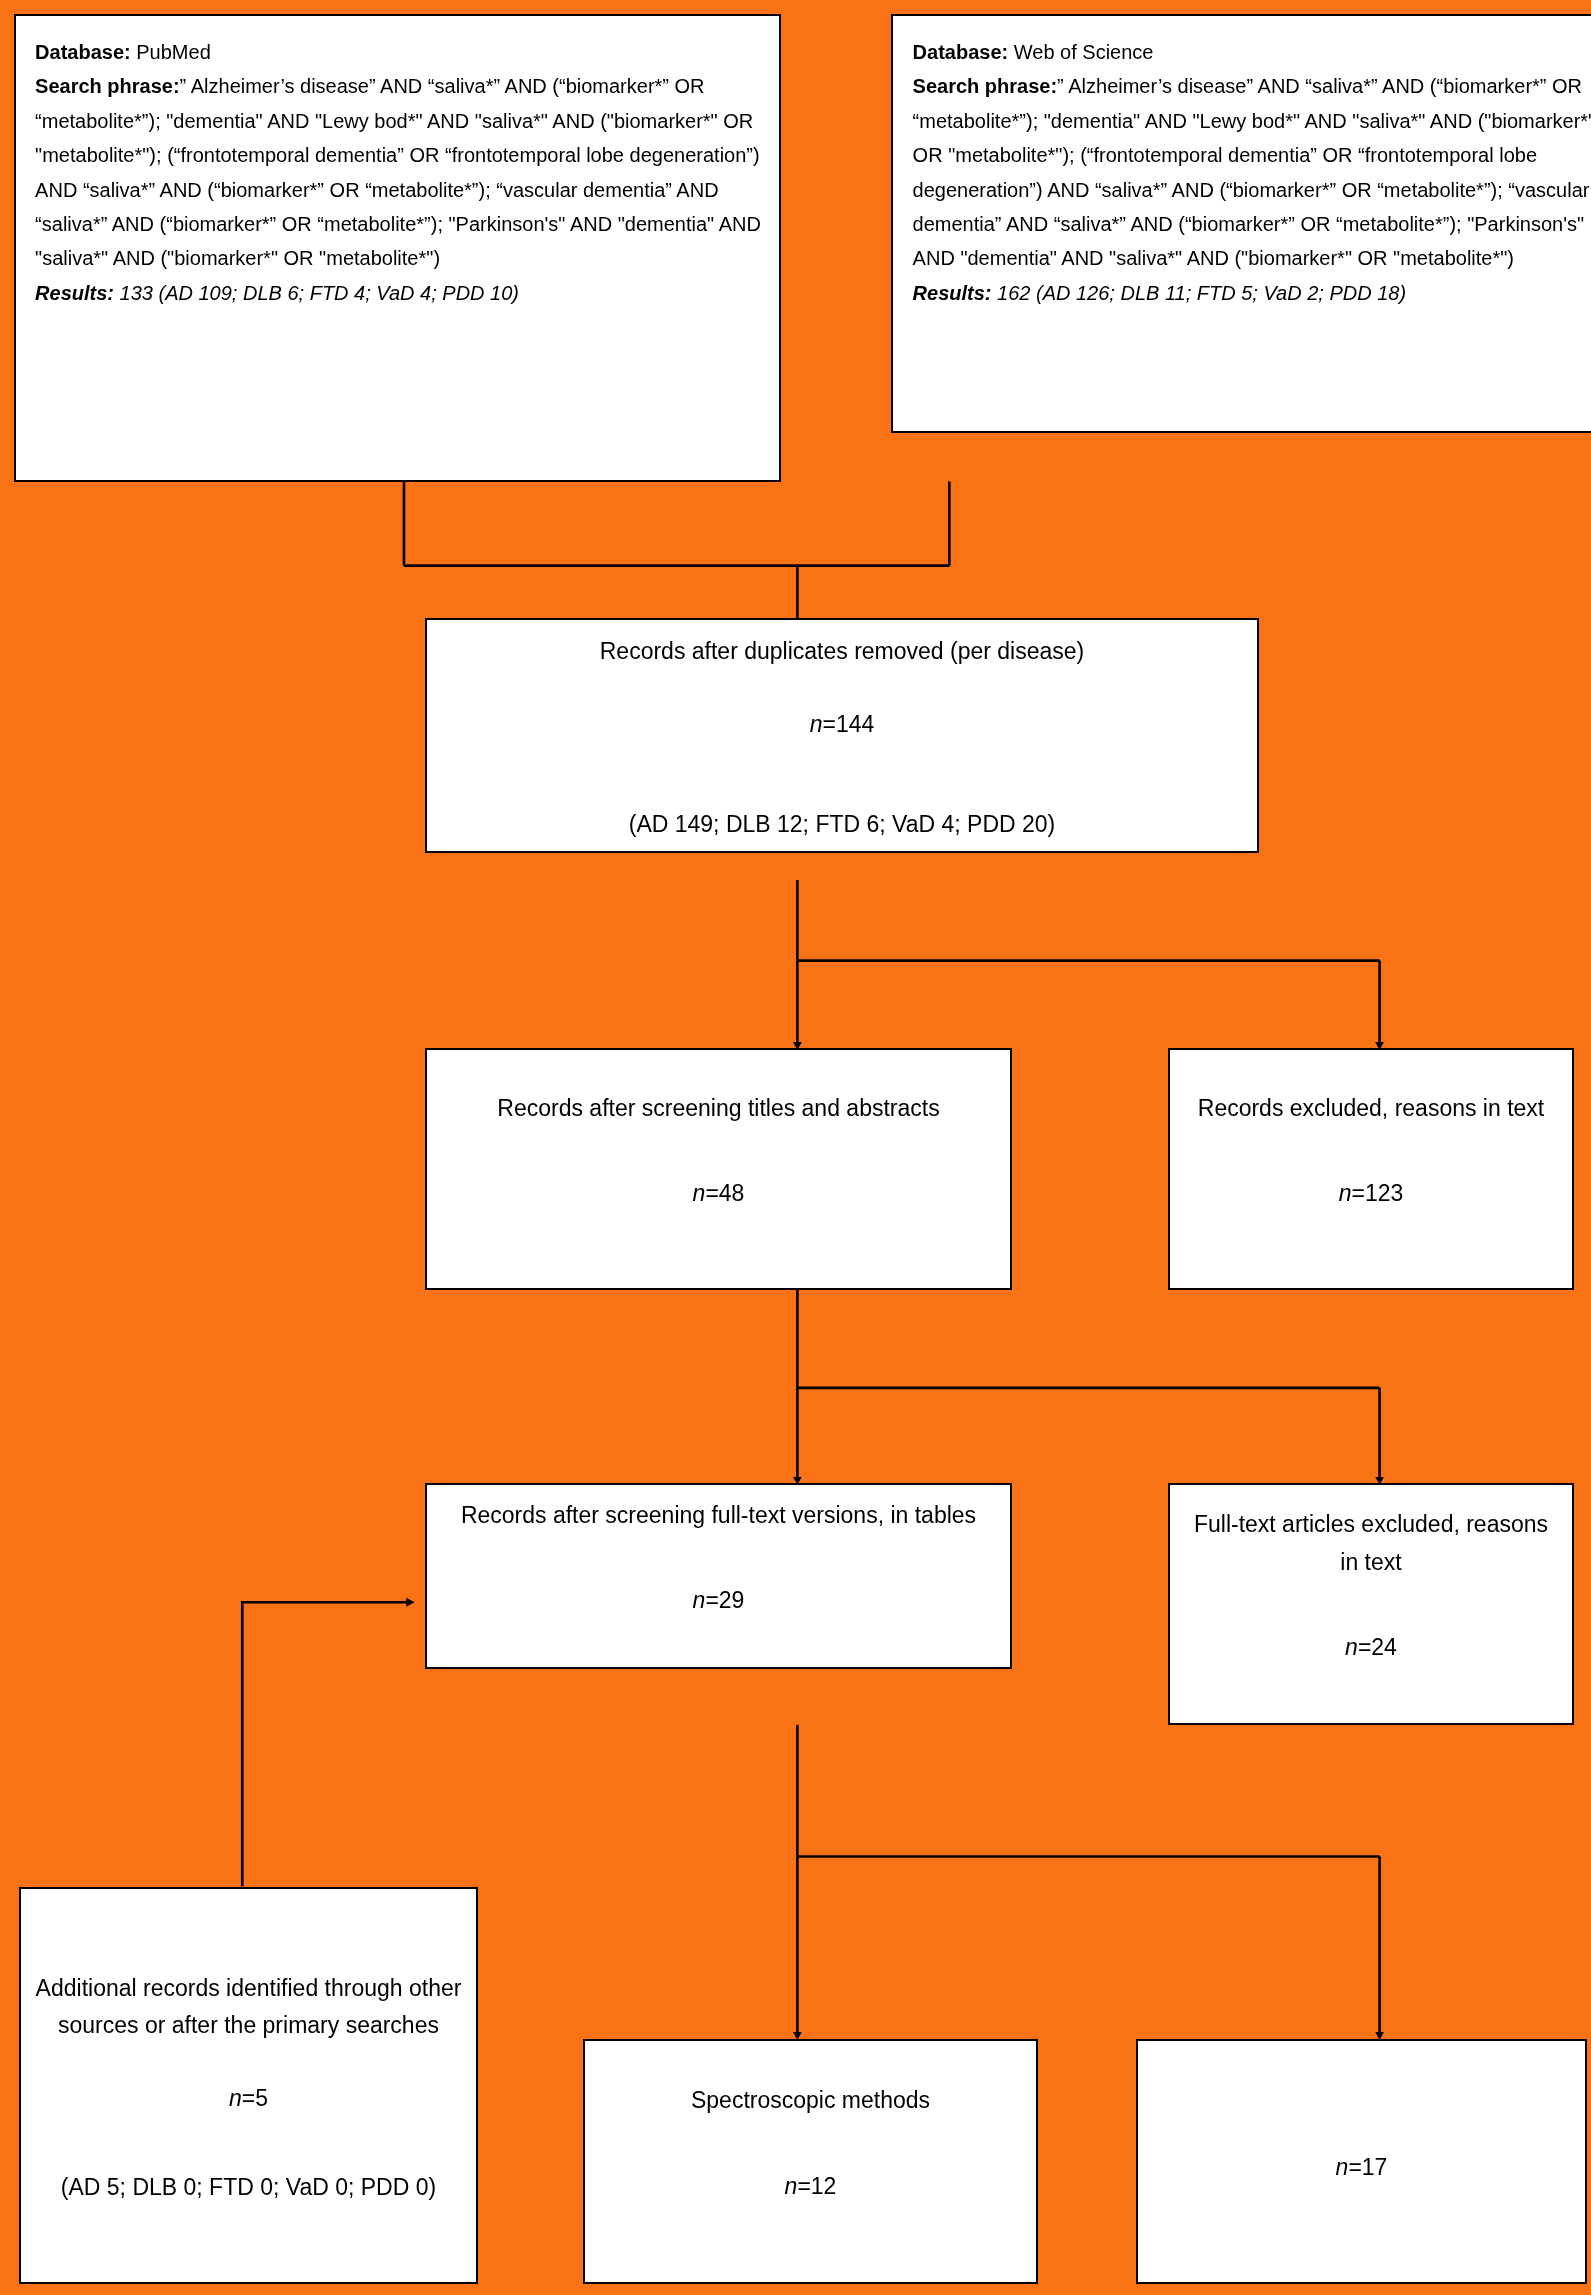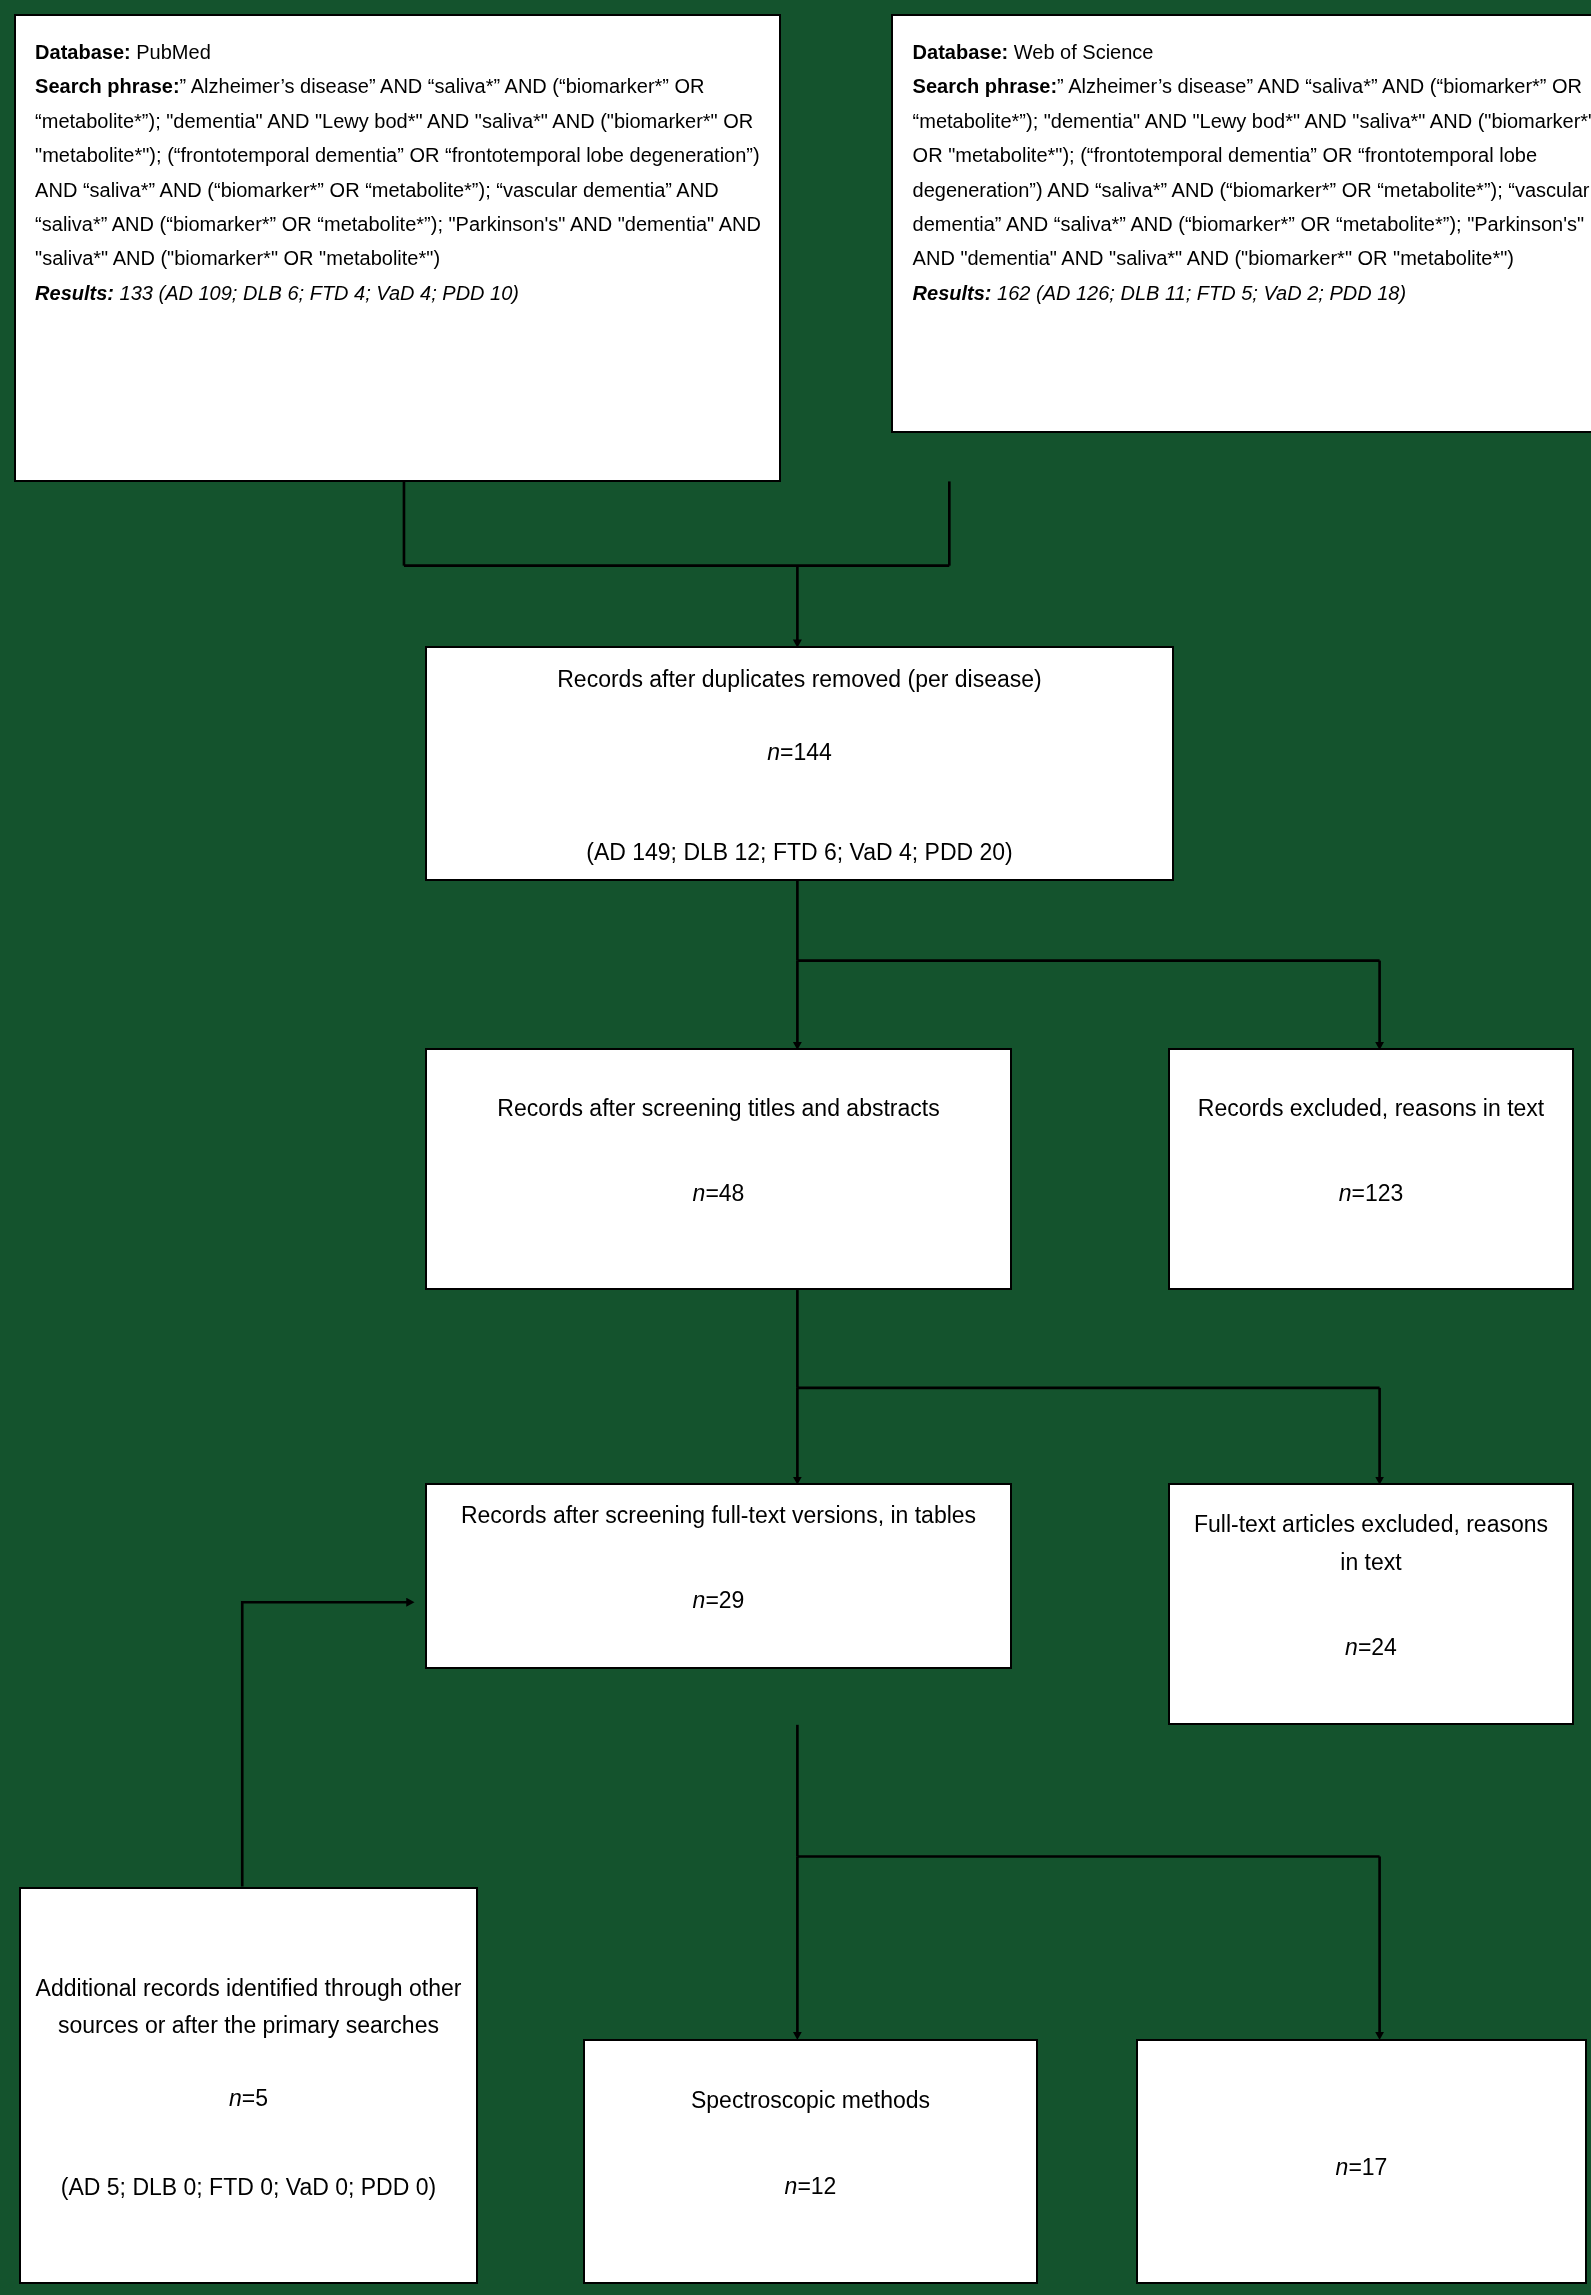--- a/index.html
+++ b/index.html
@@ -8,21 +8,21 @@
     background: #ffffff;
   }
   body {
     font-family: "Liberation Sans", sans-serif;
     color: #000000;
   }
   #flow-root {
     position: relative;
     width: 1591px;
     height: 2295px;
-    background: #14532d;
+    background: #f97316;
     overflow: hidden;
   }
   #edge-layer {
     position: absolute;
     left: 0;
     top: 0;
     width: 1591px;
     height: 2295px;
     pointer-events: none;
   }
@@ -141,21 +141,21 @@
       <span class="lbl">Database:</span><span> Web of Science</span>
     </div>
     <div class="search-line">
       <span class="lbl">Search phrase:</span><span>” Alzheimer’s disease” AND “saliva*” AND (“biomarker*” OR “metabolite*”); "dementia" AND "Lewy bod*" AND "saliva*" AND ("biomarker*" OR "metabolite*"); (“frontotemporal dementia” OR “frontotemporal lobe degeneration”) AND “saliva*” AND (“biomarker*” OR “metabolite*”); “vascular dementia” AND “saliva*” AND (“biomarker*” OR “metabolite*”); "Parkinson's" AND "dementia" AND "saliva*" AND ("biomarker*" OR "metabolite*")</span>
     </div>
     <div class="search-line results-line">
       <span class="lbl">Results:</span><span> 162 (AD 126; DLB 11; FTD 5; VaD 2; PDD 18)</span>
     </div>
   </div>
 
-  <div class="node centered" style="left:425px; top:646px; width:749px; height:235px;">
+  <div class="node centered" style="left:425px; top:618px; width:834px; height:235px;">
     <div class="ctitle">Records after duplicates removed (per disease)</div>
     <div class="gap-lg"></div>
     <div class="cn"><i>n</i><span>=144</span></div>
     <div class="gap-lg"></div>
     <div class="csub">(AD 149; DLB 12; FTD 6; VaD 4; PDD 20)</div>
   </div>
 
   <div class="node centered" style="left:425px; top:1048px; width:587px; height:242px;">
     <div class="ctitle">Records after screening titles and abstracts</div>
     <div class="gap-xl"></div>

